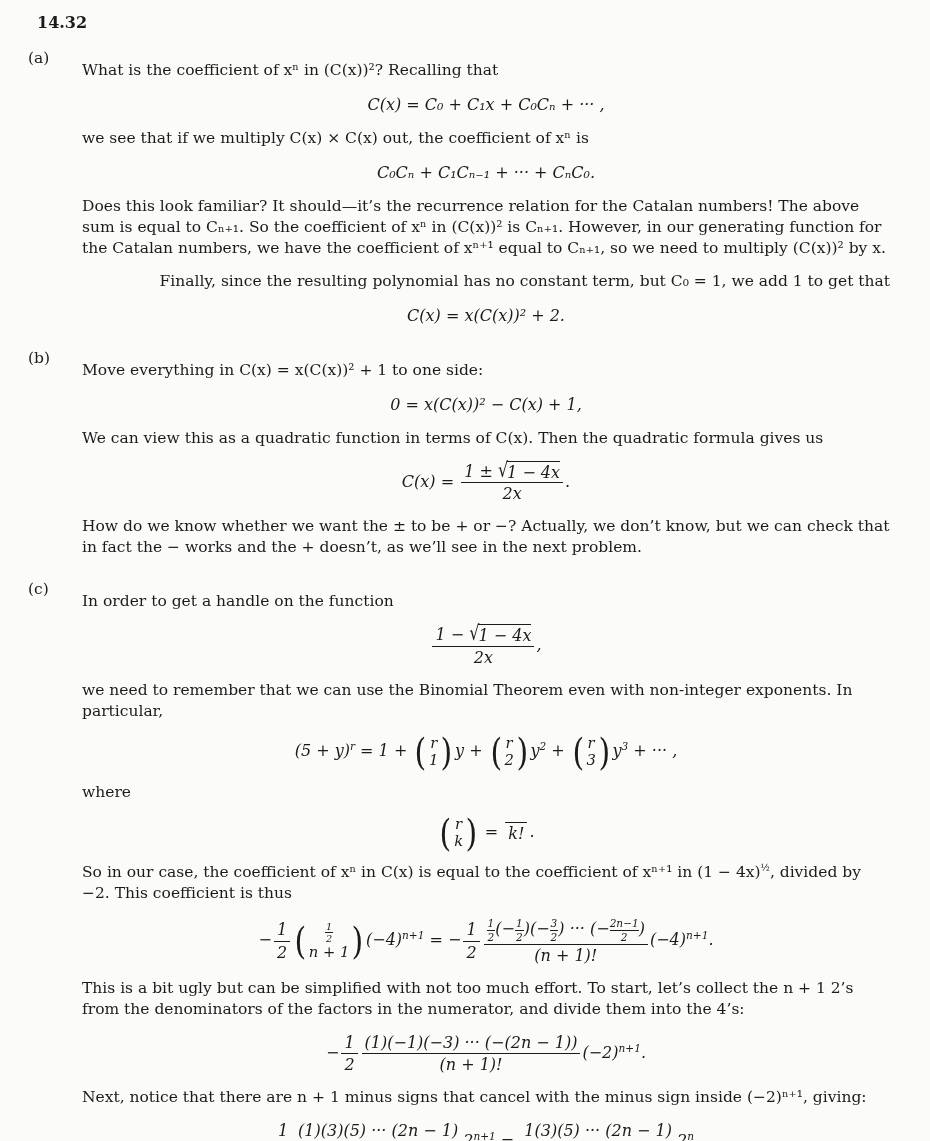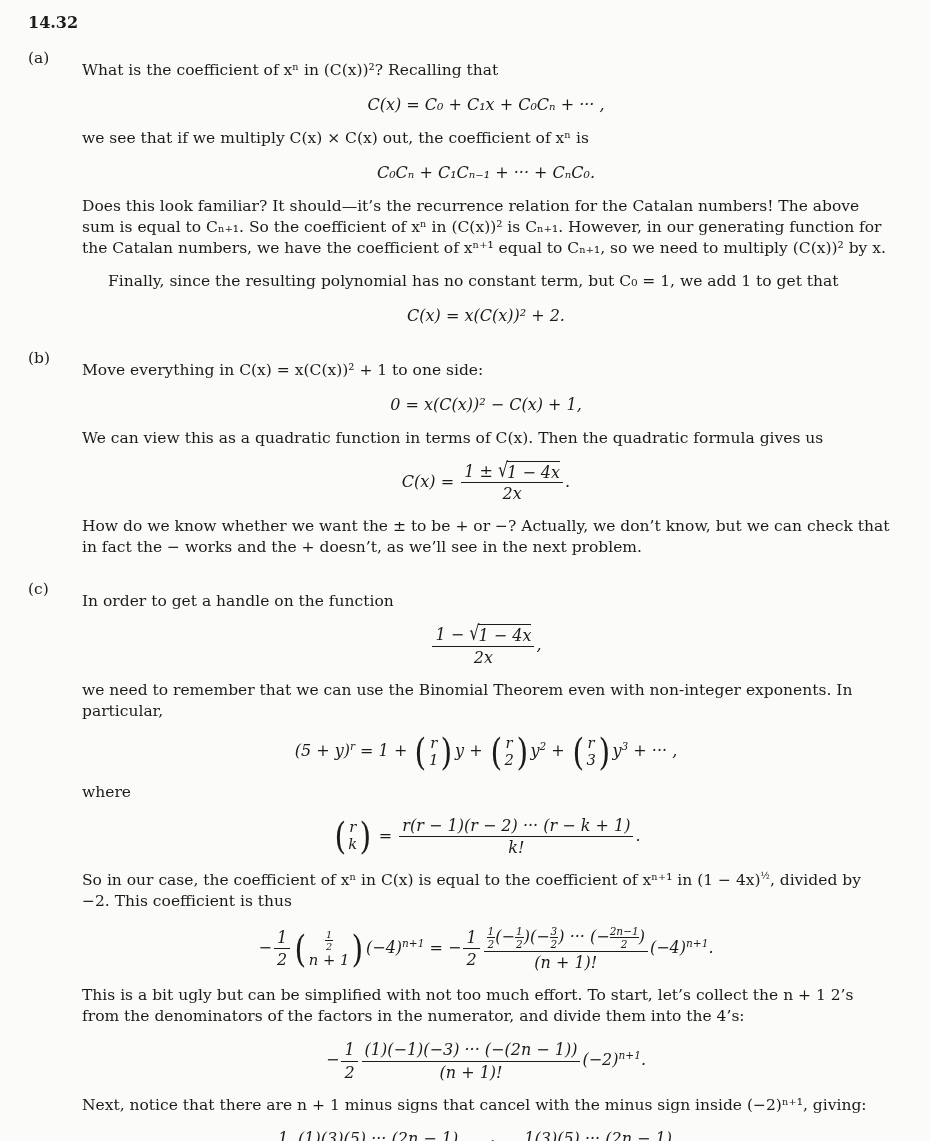--- a/index.html
+++ b/index.html
@@ -10,34 +10,35 @@
     color: #1b1b1b;
     font-family: "DejaVu Serif", "DejaVu Sans", serif;
     overflow: hidden;
   }
   .page { padding: 13px 28px 0 28px; }
 
   .problem-number {
     font-weight: bold;
     font-size: 16px;
     margin-bottom: 16px;
+    margin-left: 9px;
   }
 
   .part { display: flex; margin-bottom: 9px; }
   .part-label {
     flex: 0 0 42px;
     width: 42px;
     font-size: 15.5px;
     line-height: 21px;
   }
   .part-body { flex: 1; font-size: 15.5px; line-height: 21px; }
 
   .para { margin: 12px; }
   .para.indent { text-indent: 26px; }
-  .para.gap-top { margin-top: 2px; }
+  .para.gap-top { margin-top: 2px; text-align: right; }
 
   
   .eq {
     text-align: center;
     margin: 13px 0;
     font-size: 16px;
     font-style: italic;
     line-height: 21px;
   }
   .eqwrap { display: inline-block; white-space: nowrap; }
@@ -197,21 +198,21 @@
 
       <div class="eq">
         <span class="eqwrap">
           <span class="binom">
               <span class="bigp">(</span>
               <span class="bstack">
                 <span>r</span>
                 <span>k</span>
               </span>
               <span class="bigp">)</span>
-            </span><span> = </span><span class="frac"><span class="num">r(r − 1)(r − 2) ··· (r − k + 1)</span><span class="den">k!</span></span><span>.</span>
+            </span><span> = </span><span class="frac"><span class="den">k!</span></span><span>.</span>
         </span>
       </div>
 
       <p class="para"><span>So in our case, the coefficient of xⁿ in C(x) is equal to the coefficient of xⁿ⁺¹ in (1 − 4x)</span><sup class="psup">½</sup><span>, divided by −2. This coefficient is thus</span></p>
 
       <div class="eq">
         <span class="eqwrap">
           <span>−</span><span class="frac"><span class="num">1</span><span class="den">2</span></span><span class="binom">
               <span class="bigp">(</span>
               <span class="bstack">

